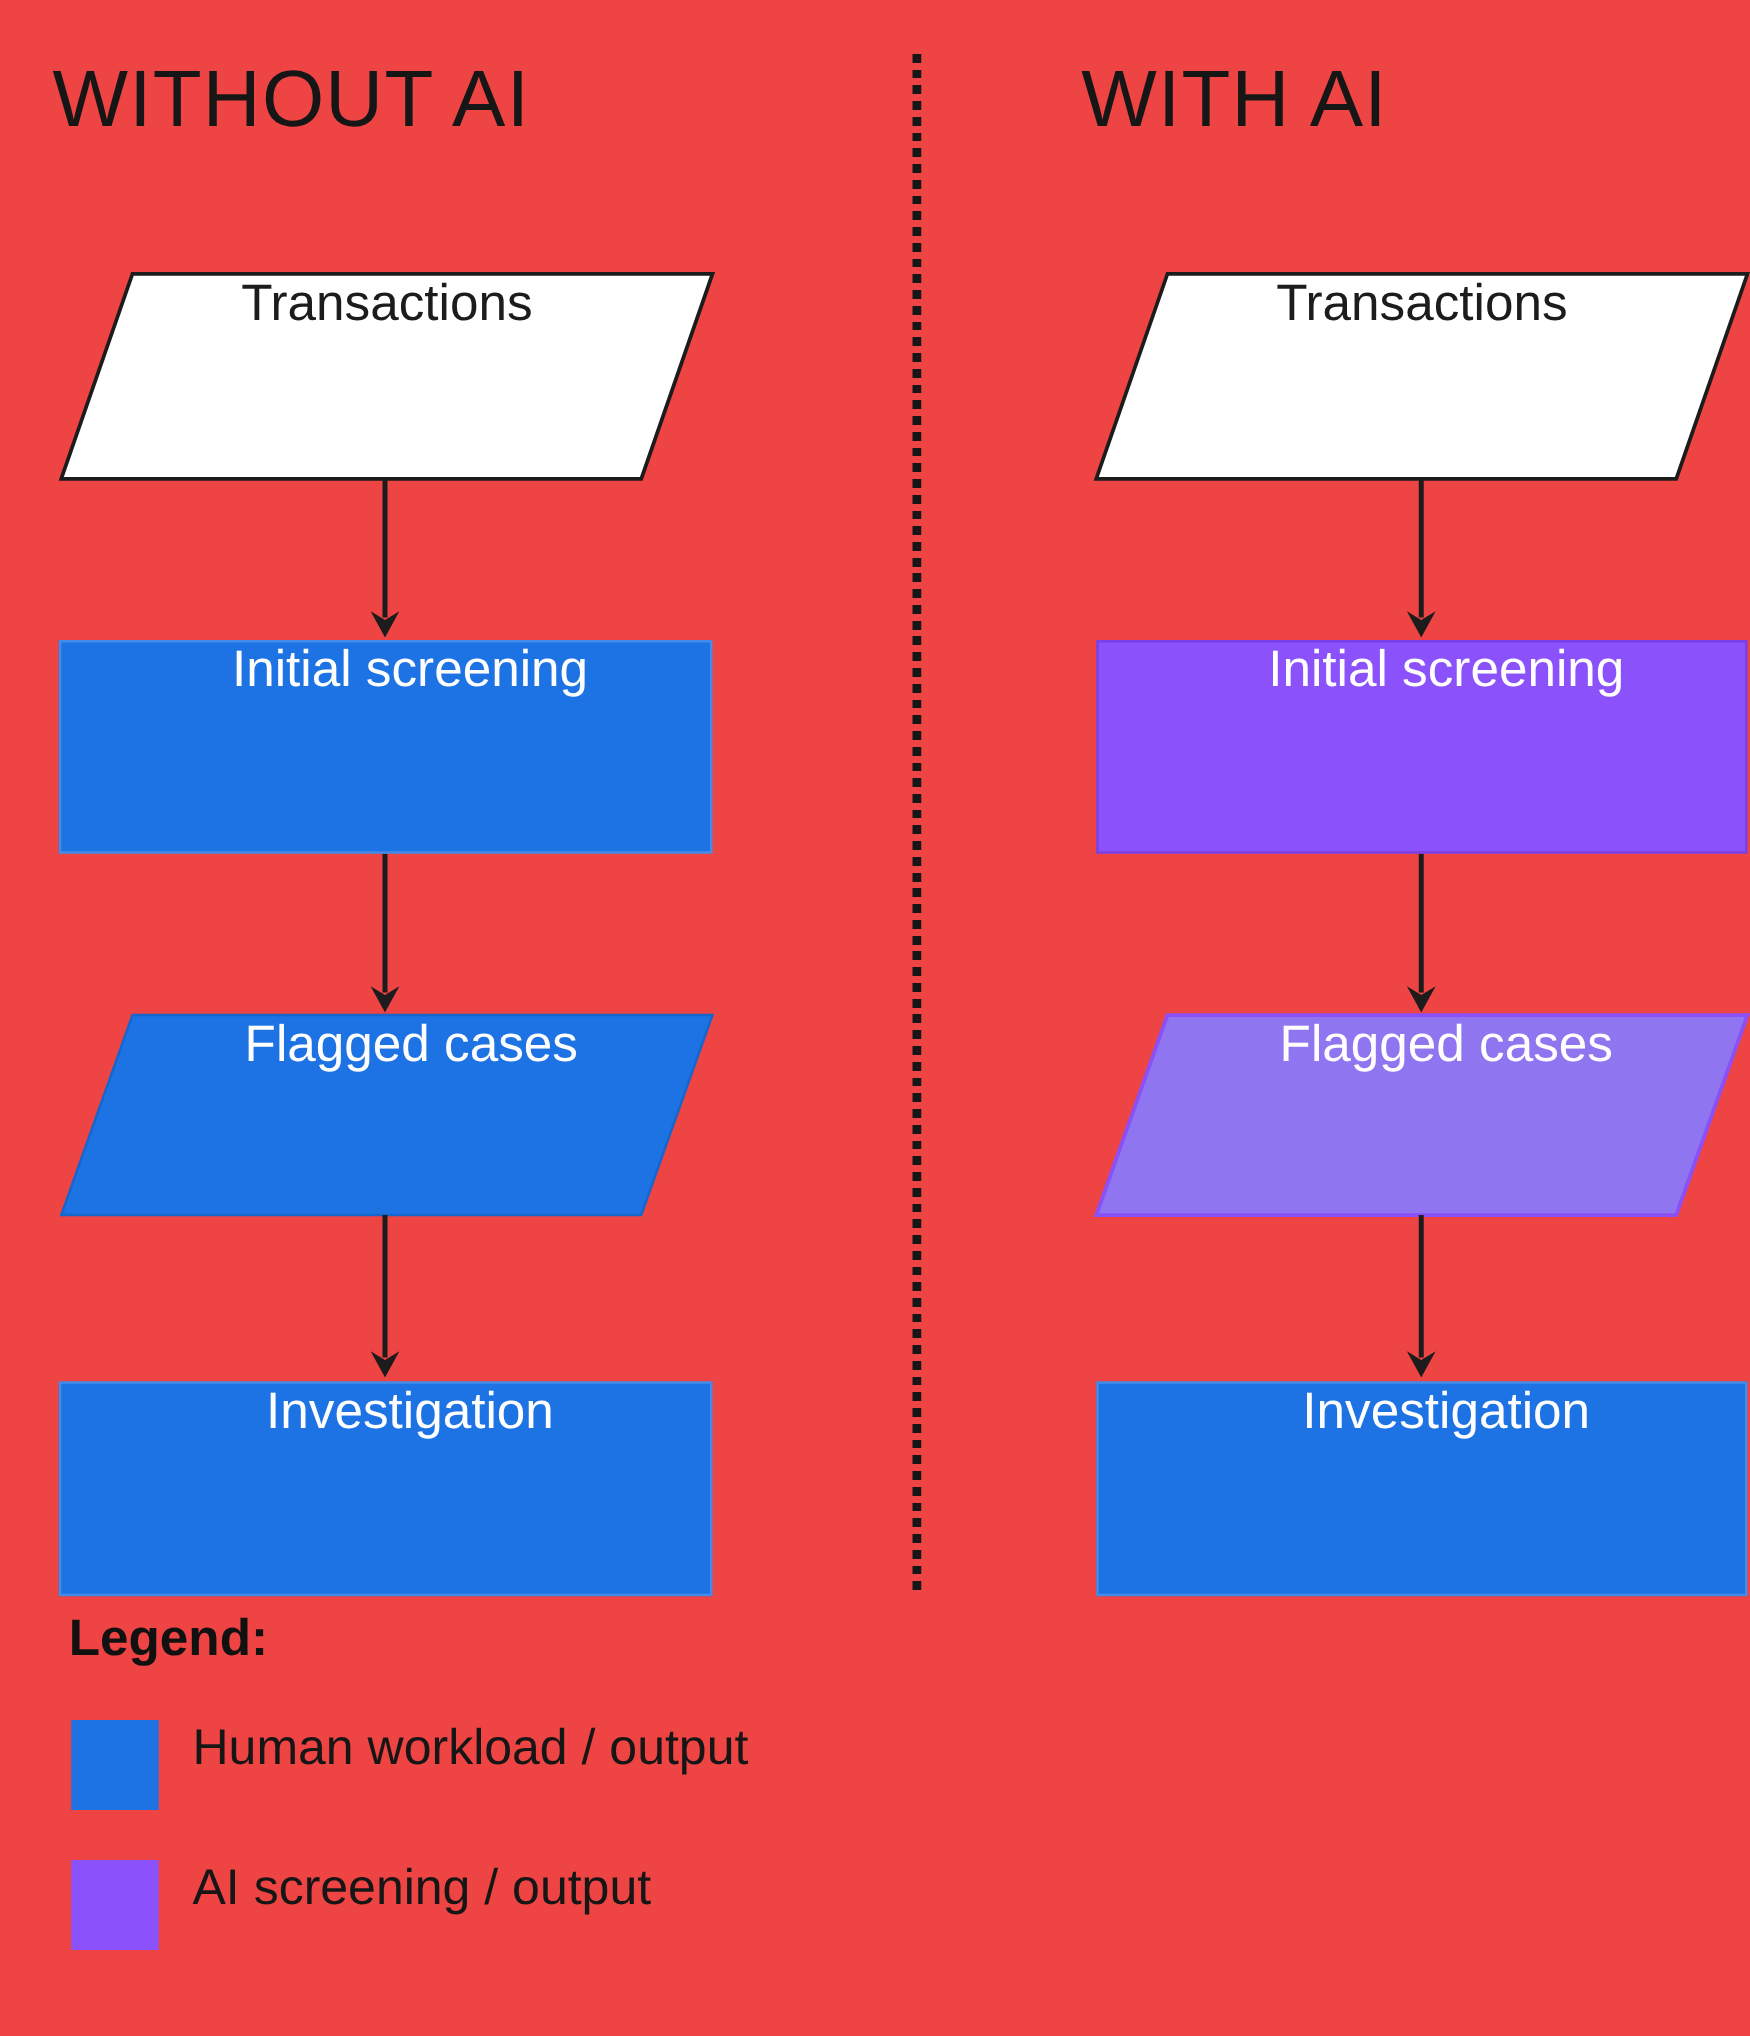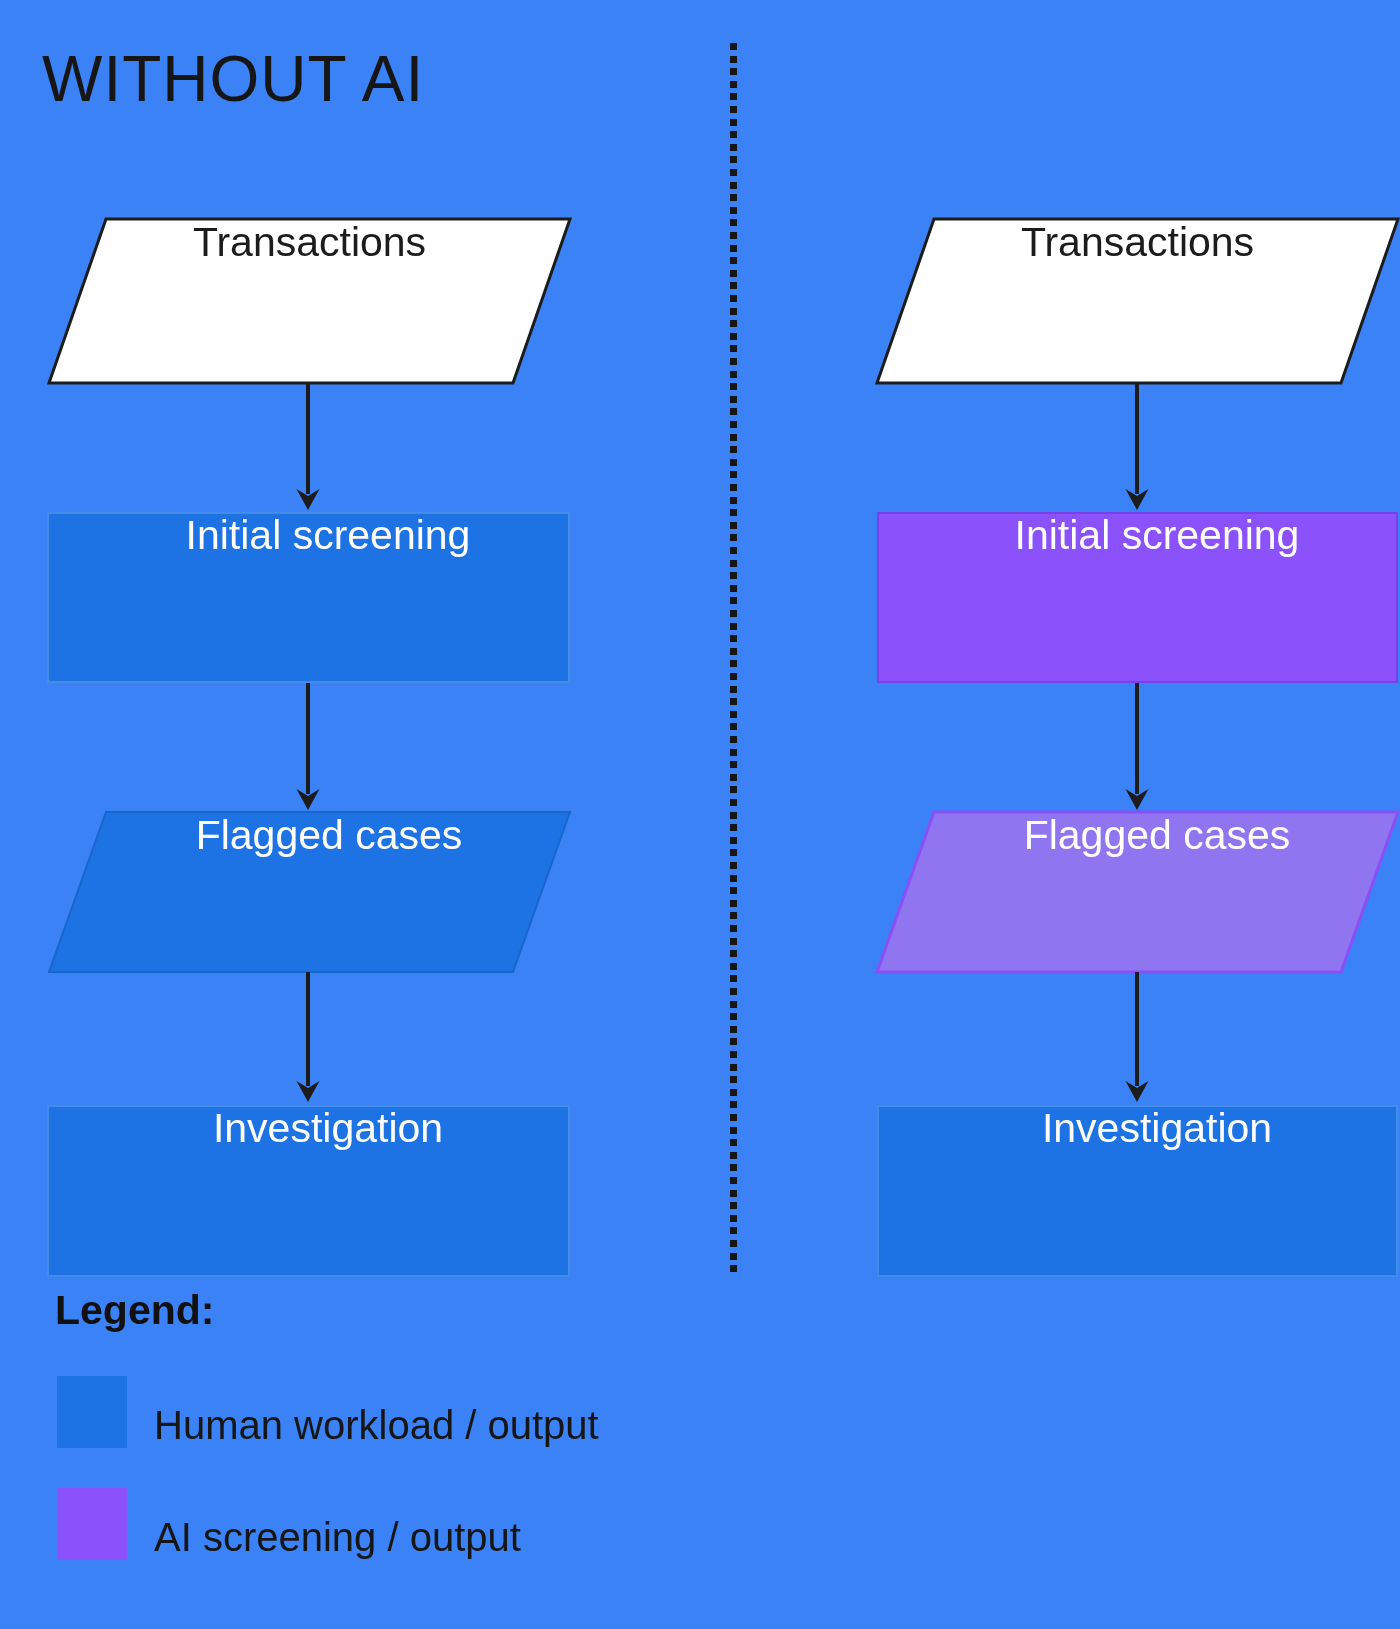--- a/index.html
+++ b/index.html
@@ -1,17 +1,17 @@
 <!DOCTYPE html>
 <html><head>
 <meta charset="utf-8">
 <style>
   html,body{margin:0;padding:0;background:#ffffff;}
   .canvas{
-    position:relative;width:1400px;height:1629px;background:#3b82f6;
+    position:relative;width:1400px;height:1629px;background:#ef4444;
     font-family:"Liberation Sans",sans-serif;overflow:hidden;
   }
   .col-title{
     position:absolute;top:42px;font-size:64px;font-weight:400;
     color:#161616;letter-spacing:1px;white-space:nowrap;
   }
   .col-title.left{left:42px;}
   .col-title.right{left:865px;}
 
   .divider{
@@ -27,32 +27,33 @@
 
   .rect-human{box-shadow:inset 0 0 0 2px rgba(255,255,255,.18);}
   .rect-ai{box-shadow:inset 0 0 0 2px rgba(70,0,170,.22);}
 
   .arrow{position:absolute;}
 
   .legend-heading{
     position:absolute;left:55px;top:1287px;
     font-size:41px;font-weight:700;color:#111111;
   }
-  .legend-item{position:absolute;left:57px;display:flex;align-items:flex-end;}
+  .legend-item{position:absolute;left:57px;display:flex;align-items:flex-start;}
   .legend-item.item-0{top:1376px;}
   .legend-item.item-1{top:1488px;}
   .legend-swatch{width:70px;height:72px;flex:none;}
   .legend-label{font-size:40px;color:#161616;margin-left:27px;white-space:nowrap;}
 </style>
 </head>
 <body>
 
 <div class="canvas">
 
   <div class="col-title left">WITHOUT AI</div>
+  <div class="col-title right">WITH AI</div>
 
   <div class="divider"></div>
 
   <div class="node" style="left:49px;top:219px;width:521px;height:164px;">
     <svg width="521" height="164">
       <polygon points="57,0 521,0 464,164 0,164" fill="#ffffff" stroke="#1c1c1c" stroke-width="3"></polygon>
     </svg>
     <span class="label label-dark">Transactions</span>
   </div>
 

